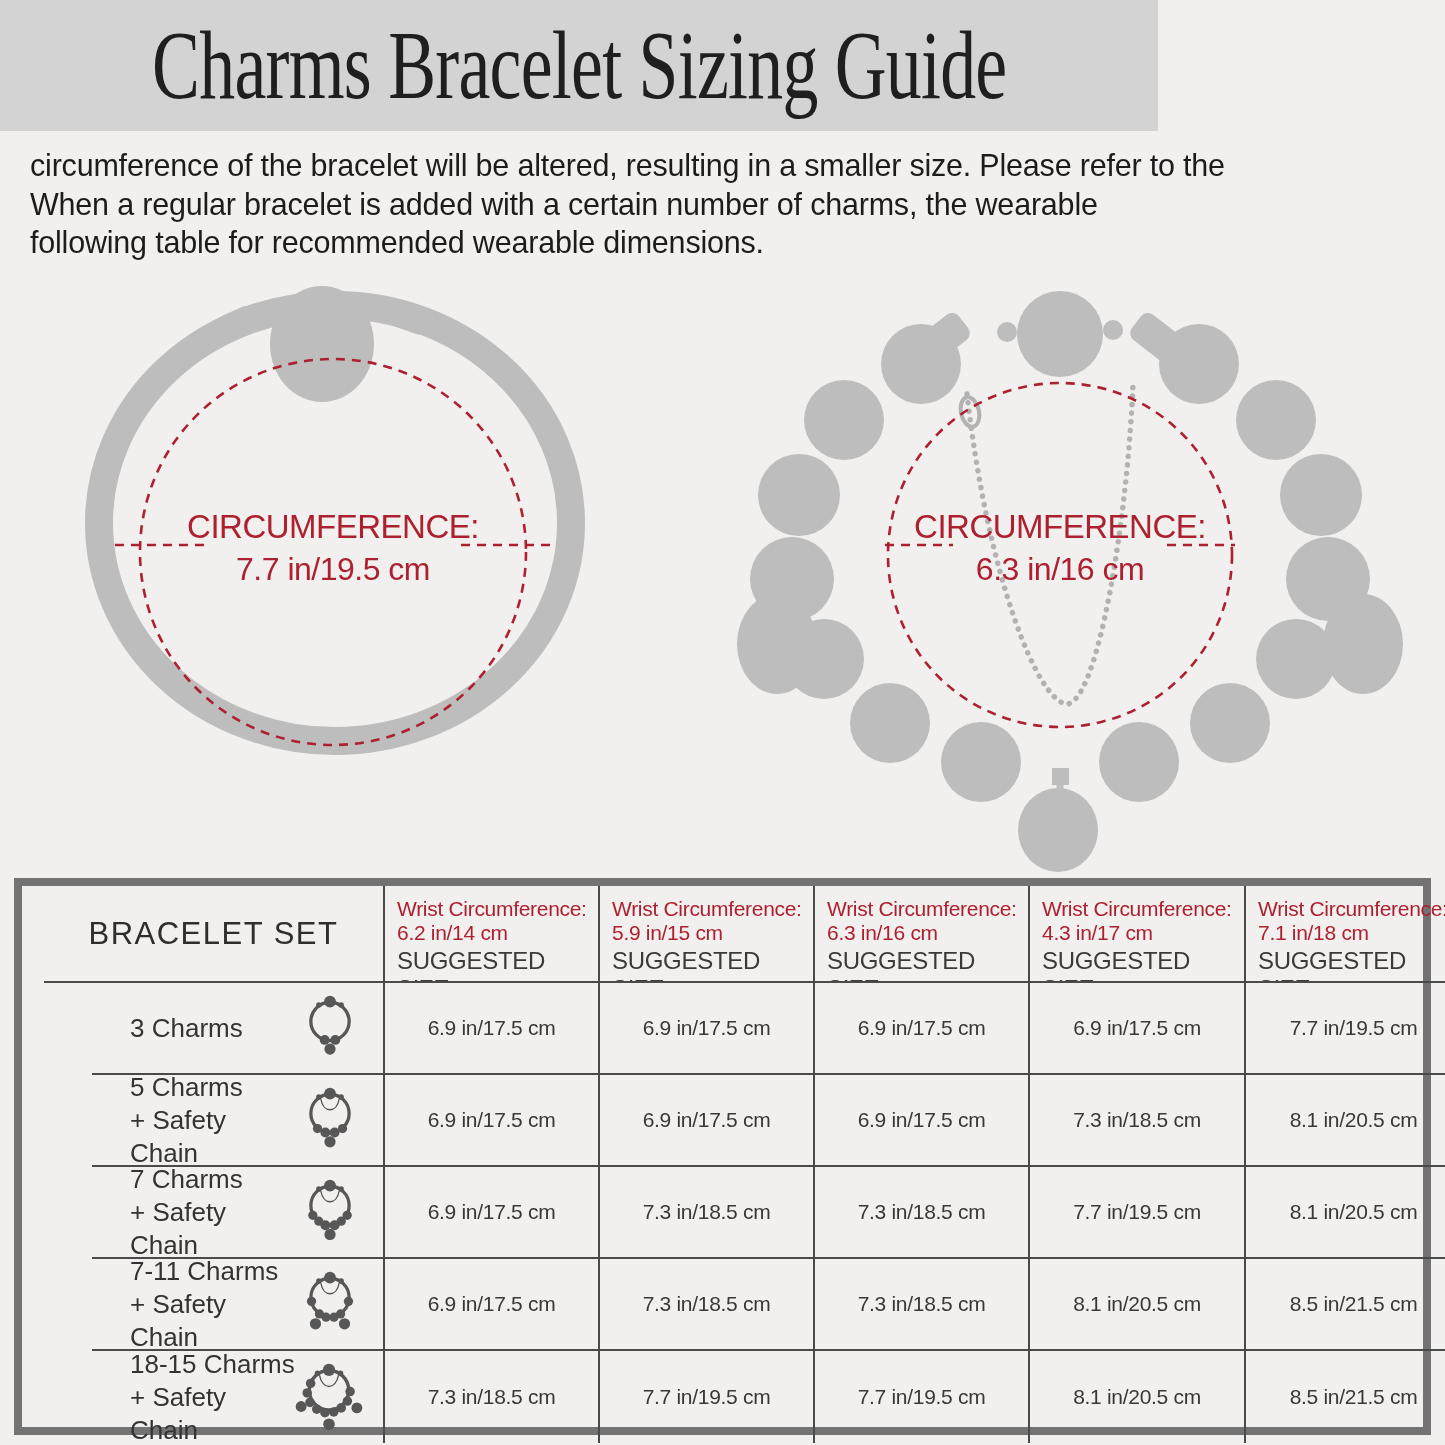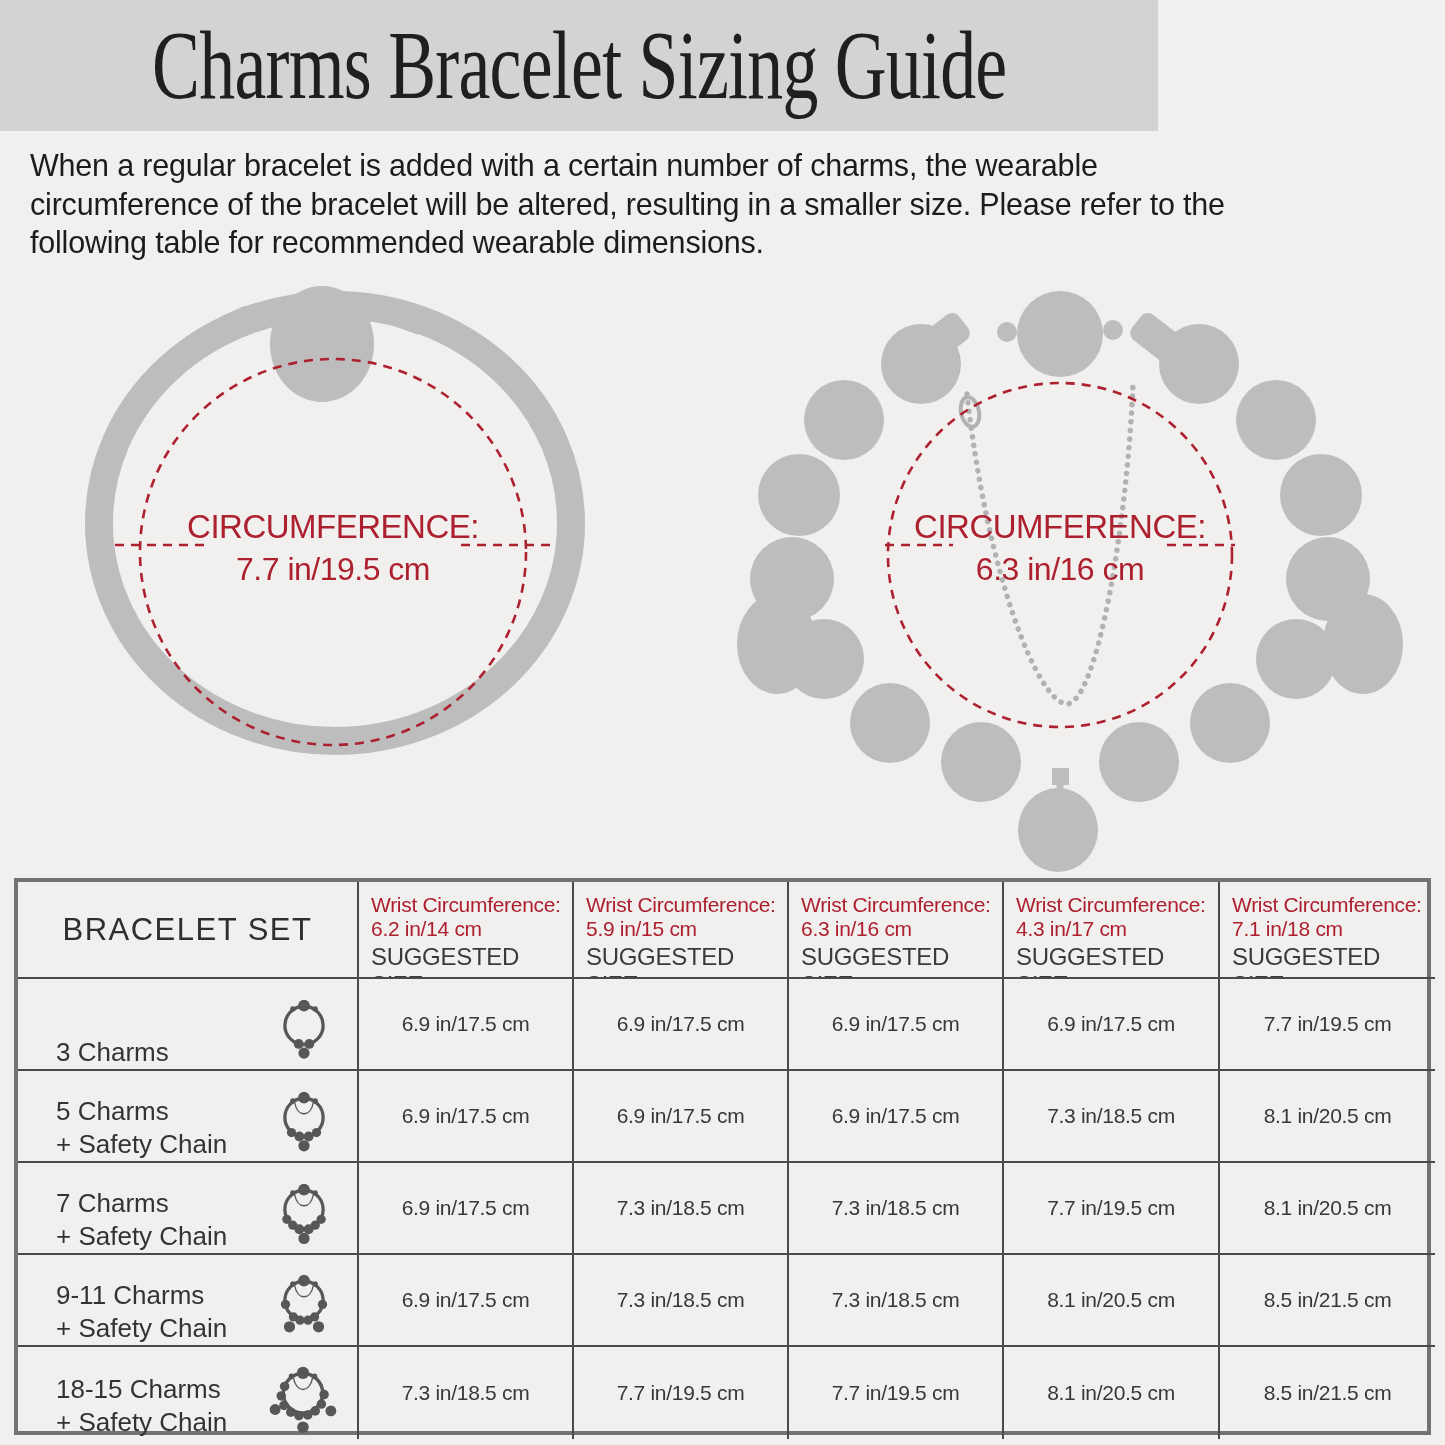--- a/index.html
+++ b/index.html
@@ -21,50 +21,50 @@
   
   .fig{position:absolute;}
   .fig-left{left:70px;top:282px;}
   .fig-right{left:735px;top:272px;}
   text.redcap{fill:#ad2030;font-family:"Liberation Sans",sans-serif;letter-spacing:-0.5px;}
 
   
   .sizing-table{position:absolute;left:14px;top:878px;width:1417px;height:557px;
       display:grid;grid-template-columns:341px 215px 215px 215px 216px 215px;
       grid-template-rows:97px 92px 92px 92px 92px 92px;
-      border:4px solid #737373;box-sizing:border-box;background:#f2f0ee;}
+      border:8px solid #737373;box-sizing:border-box;background:#f2f0ee;padding-left:22px;}
   .cell{border-right:2px solid #4a4a4a;border-bottom:2px solid #4a4a4a;
         box-sizing:border-box;overflow:hidden;}
   .cell.cl{border-right:none;}
   .cell.rl-last{border-bottom:none;}
   .corner{display:flex;align-items:center;justify-content:center;
           font-size:31px;letter-spacing:1.5px;color:#2e2e2e;}
   .th{padding:11px 6px 0 12px;}
   .th .wrist{color:#ad2030;font-size:21px;line-height:23.5px;letter-spacing:-0.3px;}
   .th .sugg{color:#3a3a3a;font-size:24px;margin-top:3px;letter-spacing:-0.3px;}
-  .rowlab{display:flex;align-items:flex-end;padding-left:38px;}
+  .rowlab{display:flex;align-items:center;padding-left:38px;margin-left:48px;}
   .rowlab .lines{font-size:26px;line-height:33px;color:#333;}
   .rowlab .lines span{display:block;}
   .rowlab .lines span:empty{display:none;}
   .seticon{margin-left:auto;margin-right:20px;flex:0 0 auto;}
   .val{display:flex;align-items:center;justify-content:center;
        font-size:21px;color:#383838;letter-spacing:-0.3px;}
 </style>
 </head>
 <body>
 
 <div id="canvas">
 
   <div class="banner">
     <h1>Charms Bracelet Sizing Guide</h1>
   </div>
 
   <div class="intro">
+    <div>circumference of the bracelet will be altered, resulting in a smaller size. Please refer to the</div>
     <div>When a regular bracelet is added with a certain number of charms, the wearable</div>
-    <div>circumference of the bracelet will be altered, resulting in a smaller size. Please refer to the</div>
     <div>following table for recommended wearable dimensions.</div>
   </div>
 
   <svg class="fig fig-left" width="530" height="500" viewBox="0 0 530 500">
     <g>
       <ellipse cx="265" cy="241" rx="236" ry="218" fill="none" stroke="#bdbdbd" stroke-width="28"></ellipse>
       <rect x="150" y="28" width="36" height="25" rx="7" fill="#bdbdbd" transform="rotate(-24 168 40)"></rect>
       <rect x="322" y="24" width="36" height="25" rx="7" fill="#bdbdbd" transform="rotate(20 340 36)"></rect>
       <ellipse cx="252" cy="62" rx="52" ry="58" fill="#bdbdbd"></ellipse>
     </g>
@@ -218,21 +218,21 @@
       </svg>
     </div>
     <div class="cell val">6.9 in/17.5 cm</div>
     <div class="cell val">7.3 in/18.5 cm</div>
     <div class="cell val">7.3 in/18.5 cm</div>
     <div class="cell val">7.7 in/19.5 cm</div>
     <div class="cell val cl">8.1 in/20.5 cm</div>
 
     <div class="cell rowlab">
       <div class="lines">
-          <span>9-11 Charms</span>
+          <span>7-11 Charms</span>
           <span>+ Safety Chain</span>
         </div>
       <svg class="seticon" width="66" height="76" viewBox="0 0 100 112" fill="#575757">
         <circle cx="50" cy="46" r="29" fill="none" stroke="#575757" stroke-width="5"></circle>
         <circle cx="50" cy="16" r="9"></circle>
           <circle cx="33" cy="21" r="4"></circle>
           <circle cx="67" cy="21" r="4"></circle>
         <path d="M36 24 C40 46 60 46 64 24" fill="none" stroke="#575757" stroke-width="2"></path>
         <circle cx="22" cy="52" r="7"></circle>
           <circle cx="78" cy="52" r="7"></circle>

